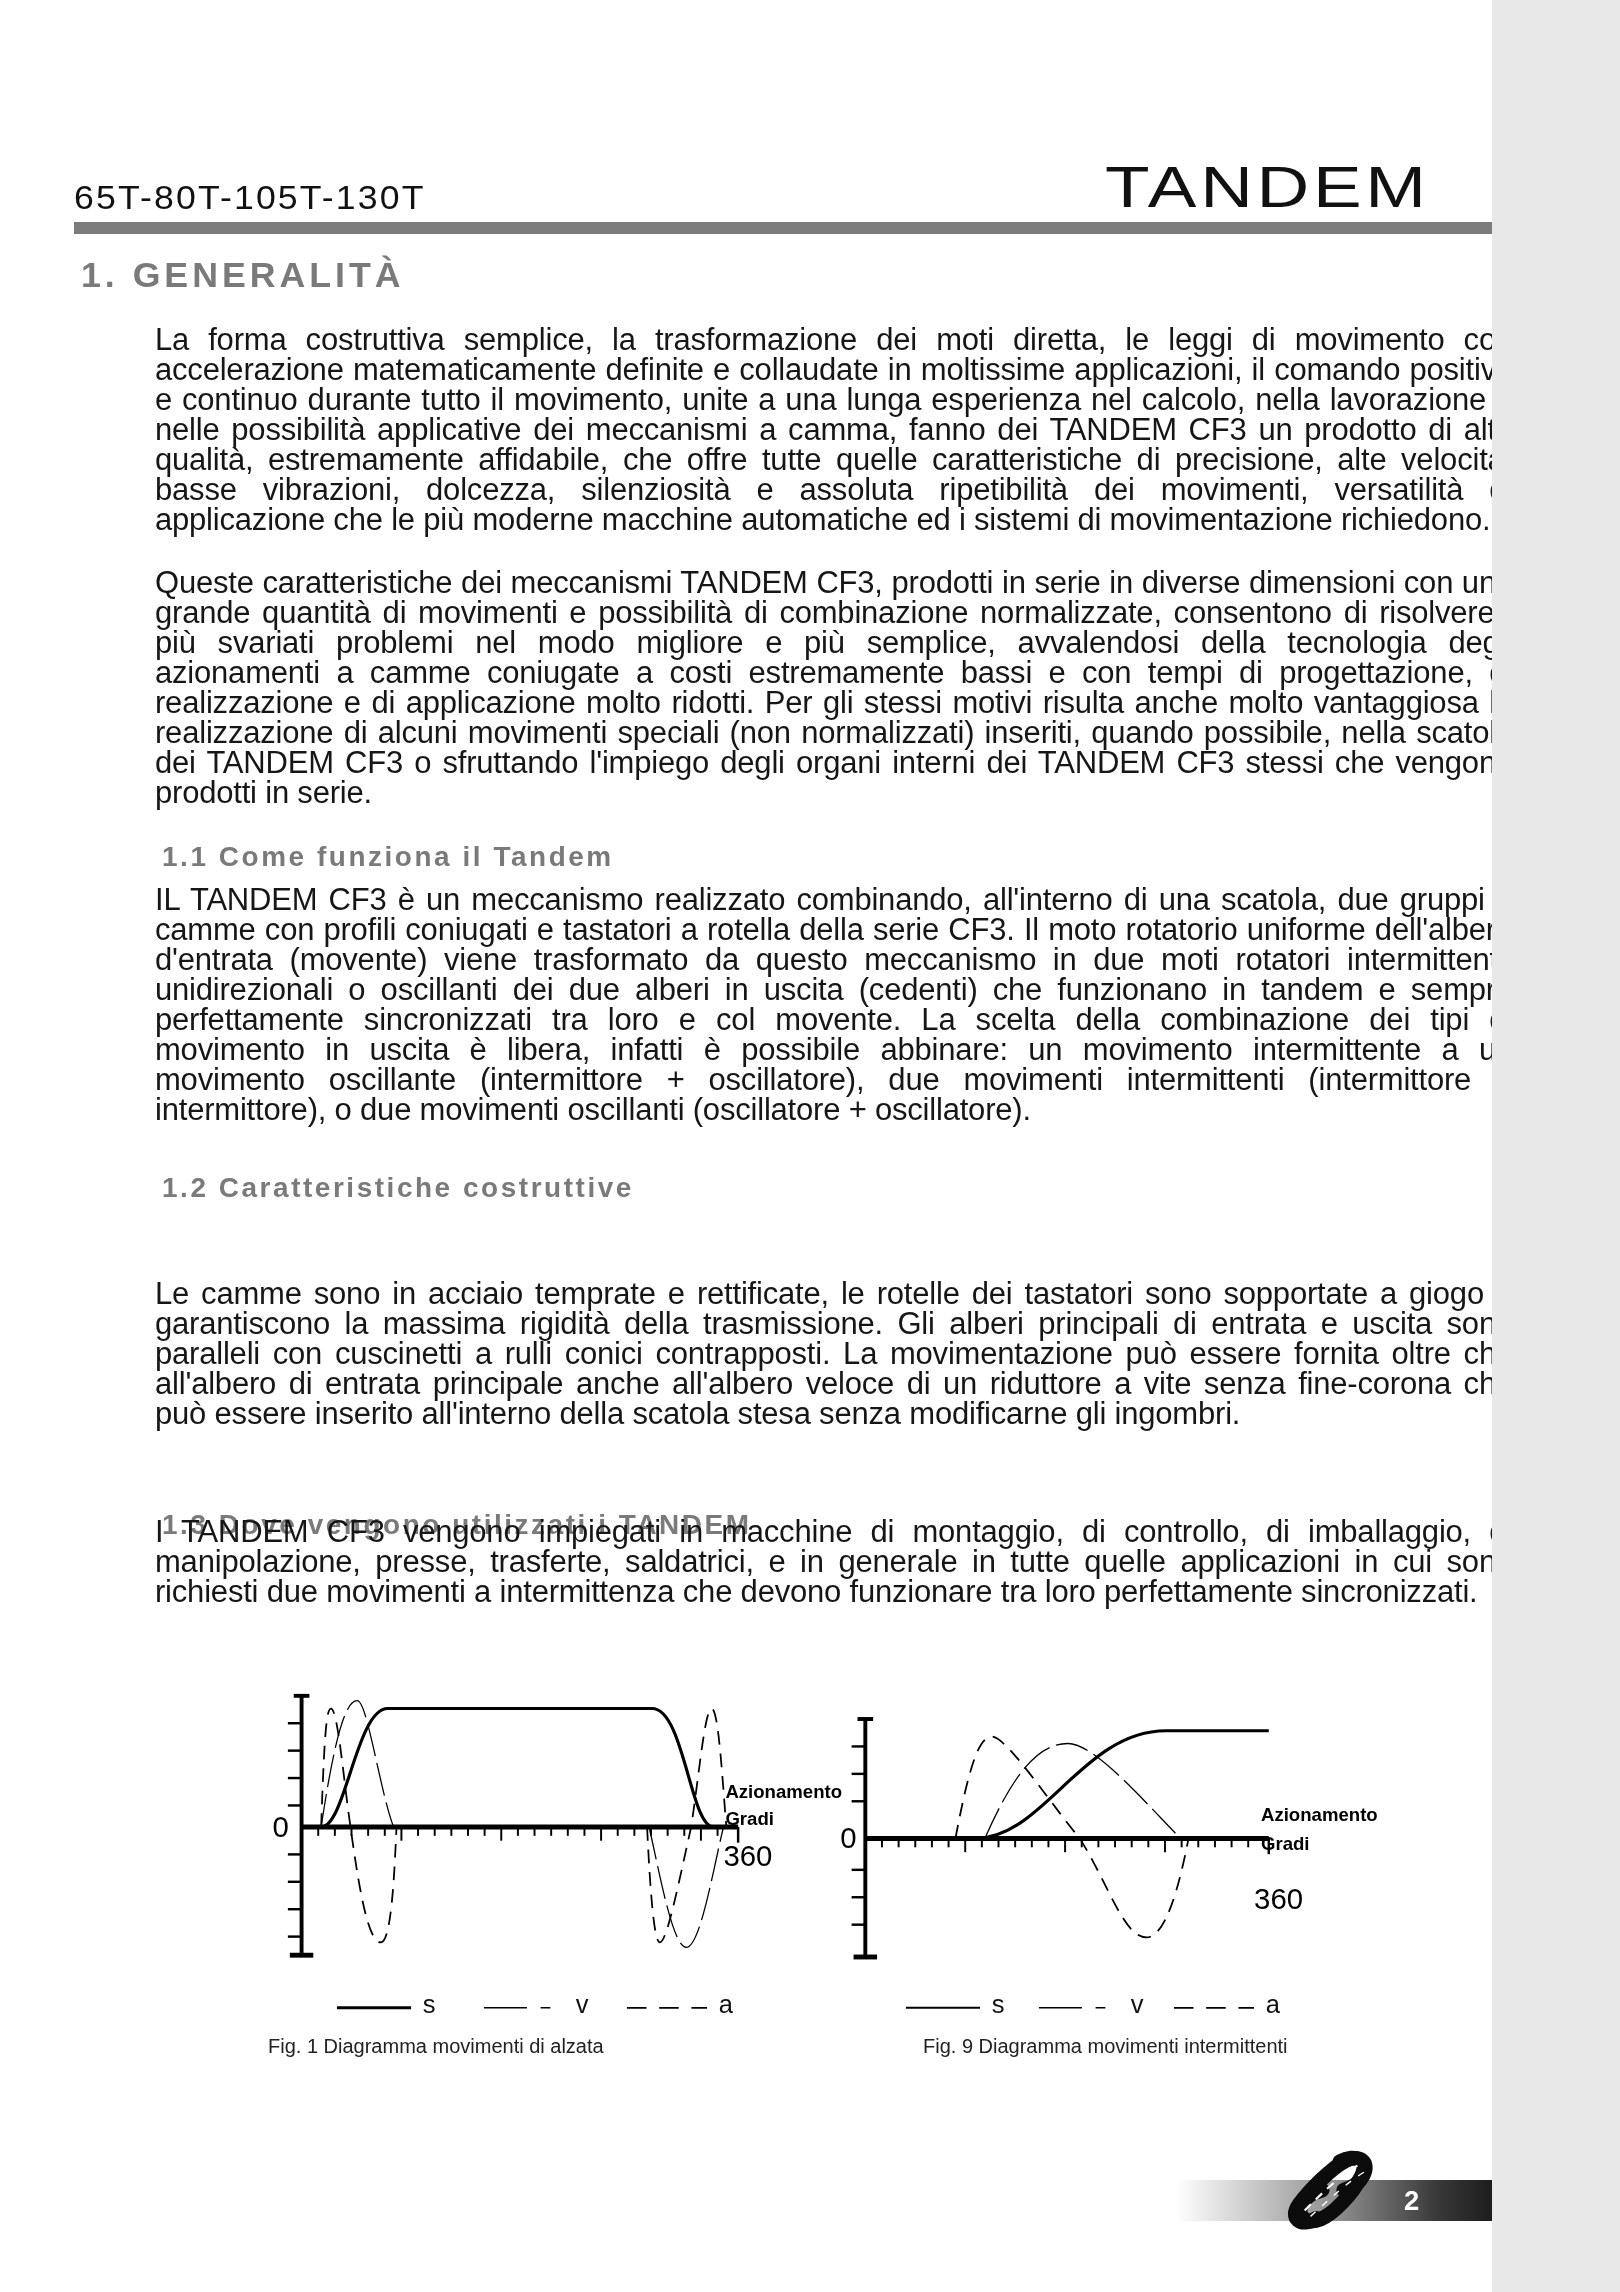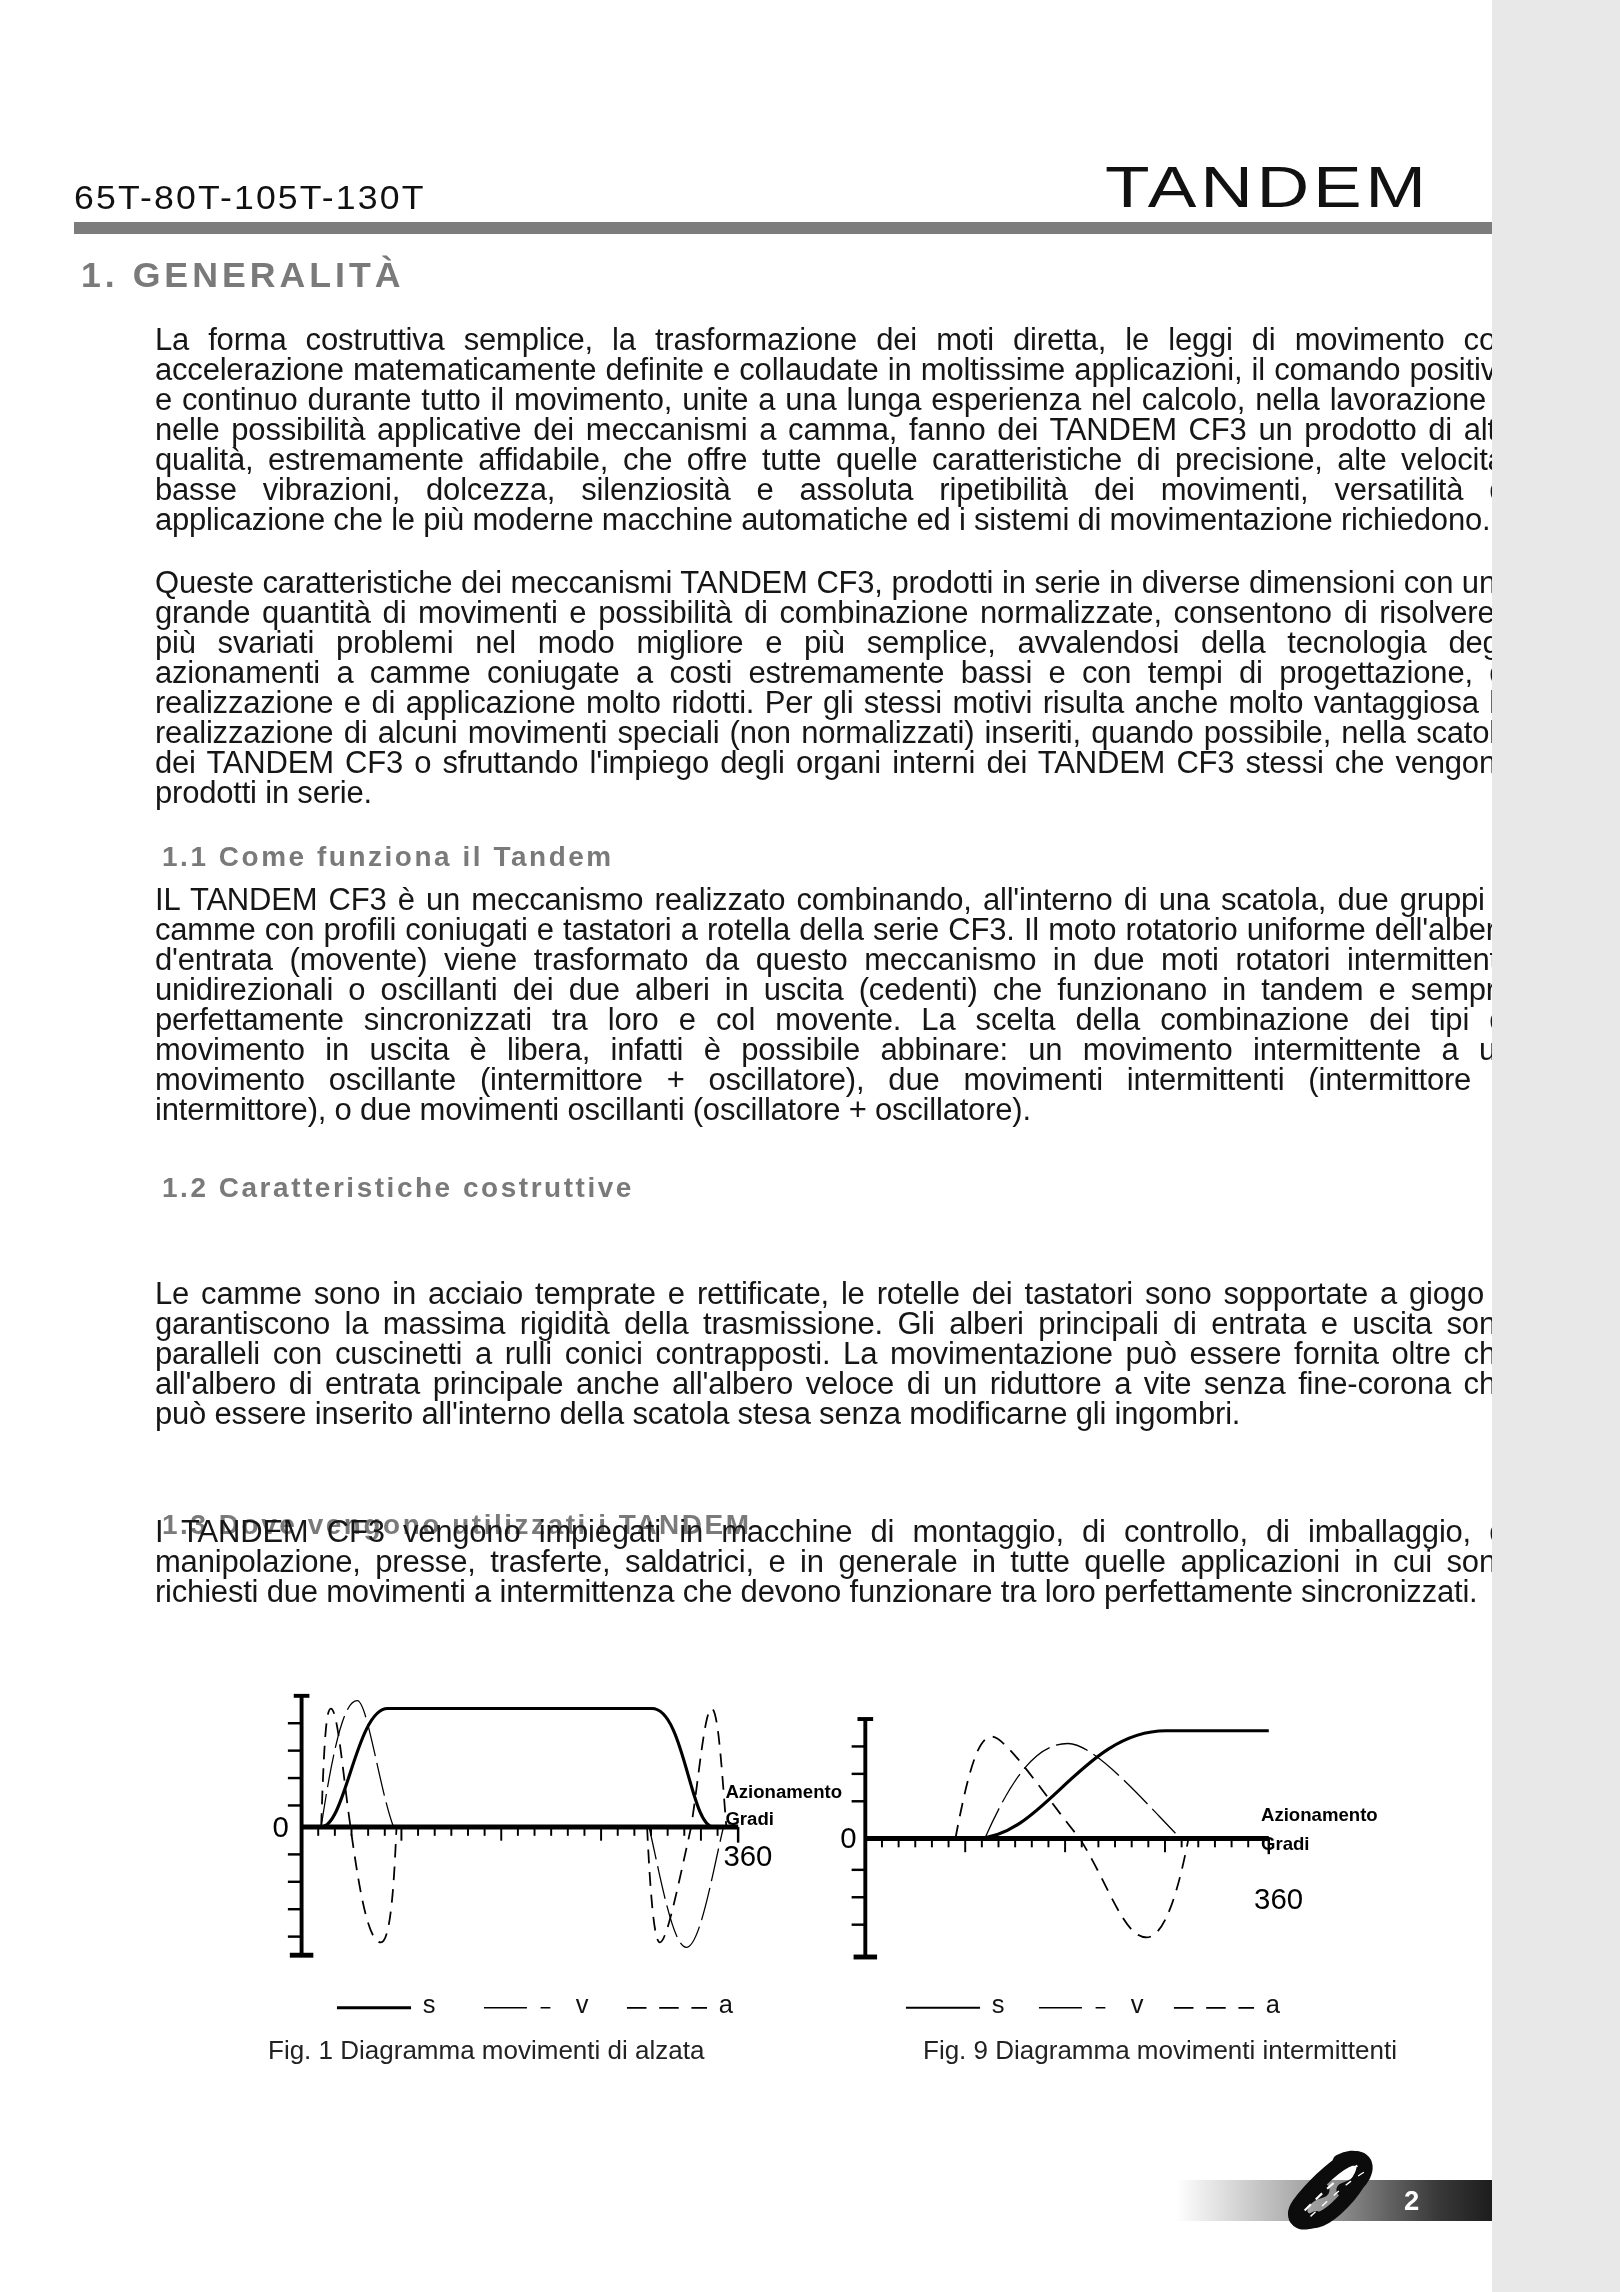--- a/index.html
+++ b/index.html
@@ -18,21 +18,21 @@
   #section-title{left:81px;top:255px;font-size:35px;font-weight:bold;color:#7a7a7a;
                  letter-spacing:3.9px;transform:scaleX(1.02);transform-origin:left top;}
   .subheading{font-size:27.4px;font-weight:bold;color:#7a7a7a;letter-spacing:2.5px;
               transform:scaleX(1.02);transform-origin:left top;}
 
   
   .para{width:1358px;left:155px;font-size:31px;line-height:30px;text-align:justify;
         letter-spacing:-0.2px;color:#161616;}
 
   
-  .fig-caption{font-size:26px;color:#222;letter-spacing:0;}
+  .fig-caption{font-size:20px;color:#222;letter-spacing:0;}
   .legend-item{display:flex;align-items:center;gap:9.8px;height:29px;}
   .legend-item .lbl{font-size:25.5px;color:#111;}
   svg text{font-family:"Liberation Sans",sans-serif;}
 
   
   #footer-bar{left:1176px;top:2180px;width:333px;height:41px;
     background:linear-gradient(90deg,#ffffff 0%,#cccccc 22%,#909090 48%,#3a3a3a 78%,#141414 100%);}
   #page-number{left:1404px;top:2185px;font-size:27.4px;font-weight:bold;color:#ffffff;}
 </style>
 </head>

